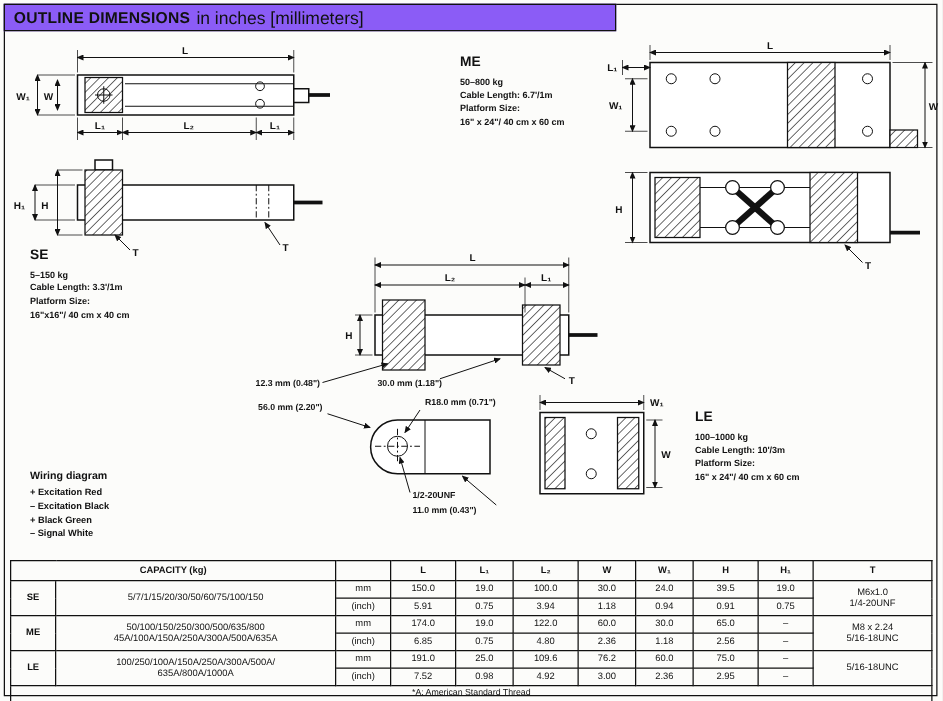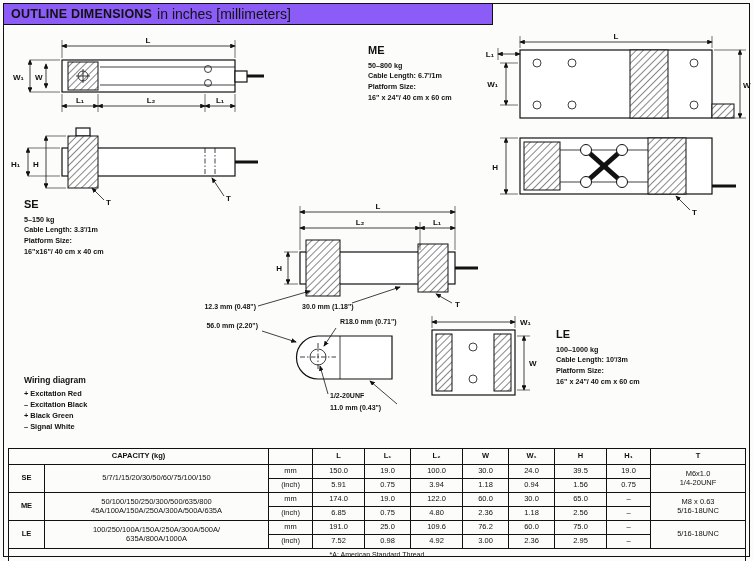--- a/index.html
+++ b/index.html
@@ -294,40 +294,40 @@
         <div>1/4-20UNF</div>
       </td>
     </tr>
     <tr>
       <td>(inch)</td>
       <td>5.91</td>
       <td>0.75</td>
       <td>3.94</td>
       <td>1.18</td>
       <td>0.94</td>
-      <td>1.56</td>
+      <td>0.91</td>
       <td>0.75</td>
     </tr>
 
     <tr>
       <td rowspan="2" class="model">ME</td>
       <td rowspan="2">
         <div>50/100/150/250/300/500/635/800</div>
         <div>45A/100A/150A/250A/300A/500A/635A</div>
       </td>
       <td>mm</td>
       <td>174.0</td>
       <td>19.0</td>
       <td>122.0</td>
       <td>60.0</td>
       <td>30.0</td>
       <td>65.0</td>
       <td>–</td>
       <td rowspan="2">
-        <div>M8 x 0.63</div>
+        <div>M8 x 2.24</div>
         <div>5/16-18UNC</div>
       </td>
     </tr>
     <tr>
       <td>(inch)</td>
       <td>6.85</td>
       <td>0.75</td>
       <td>4.80</td>
       <td>2.36</td>
       <td>1.18</td>

